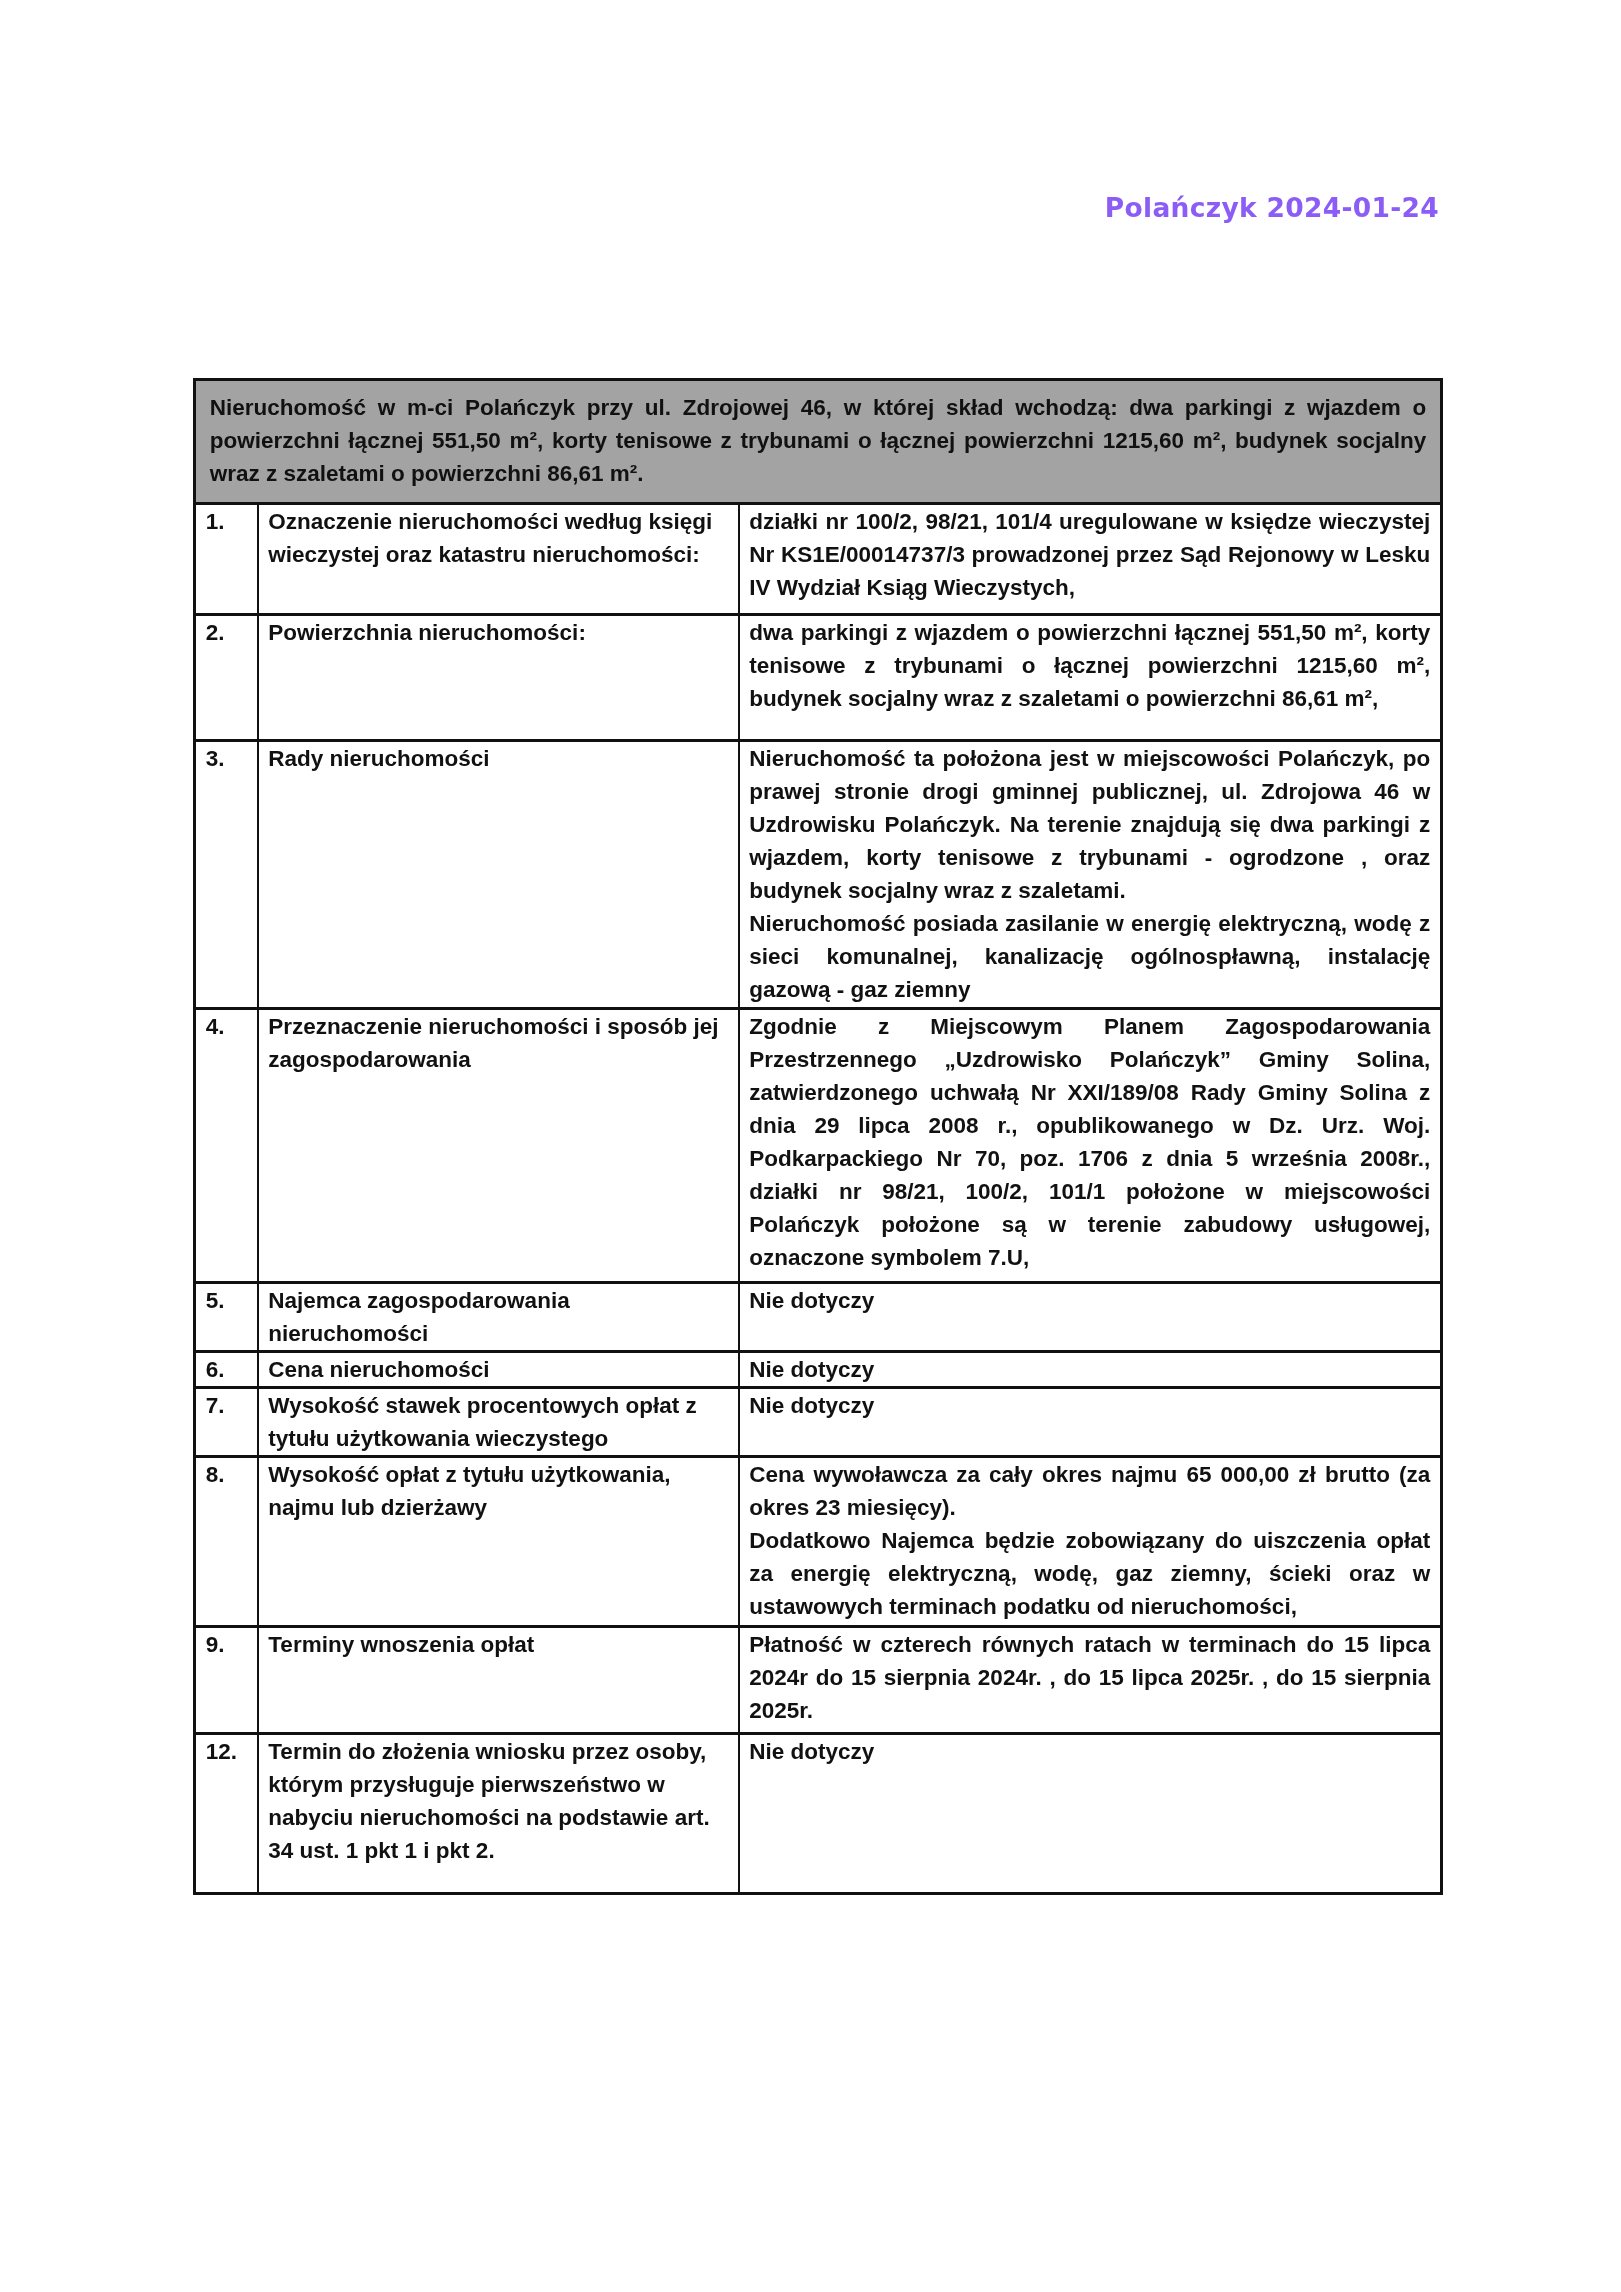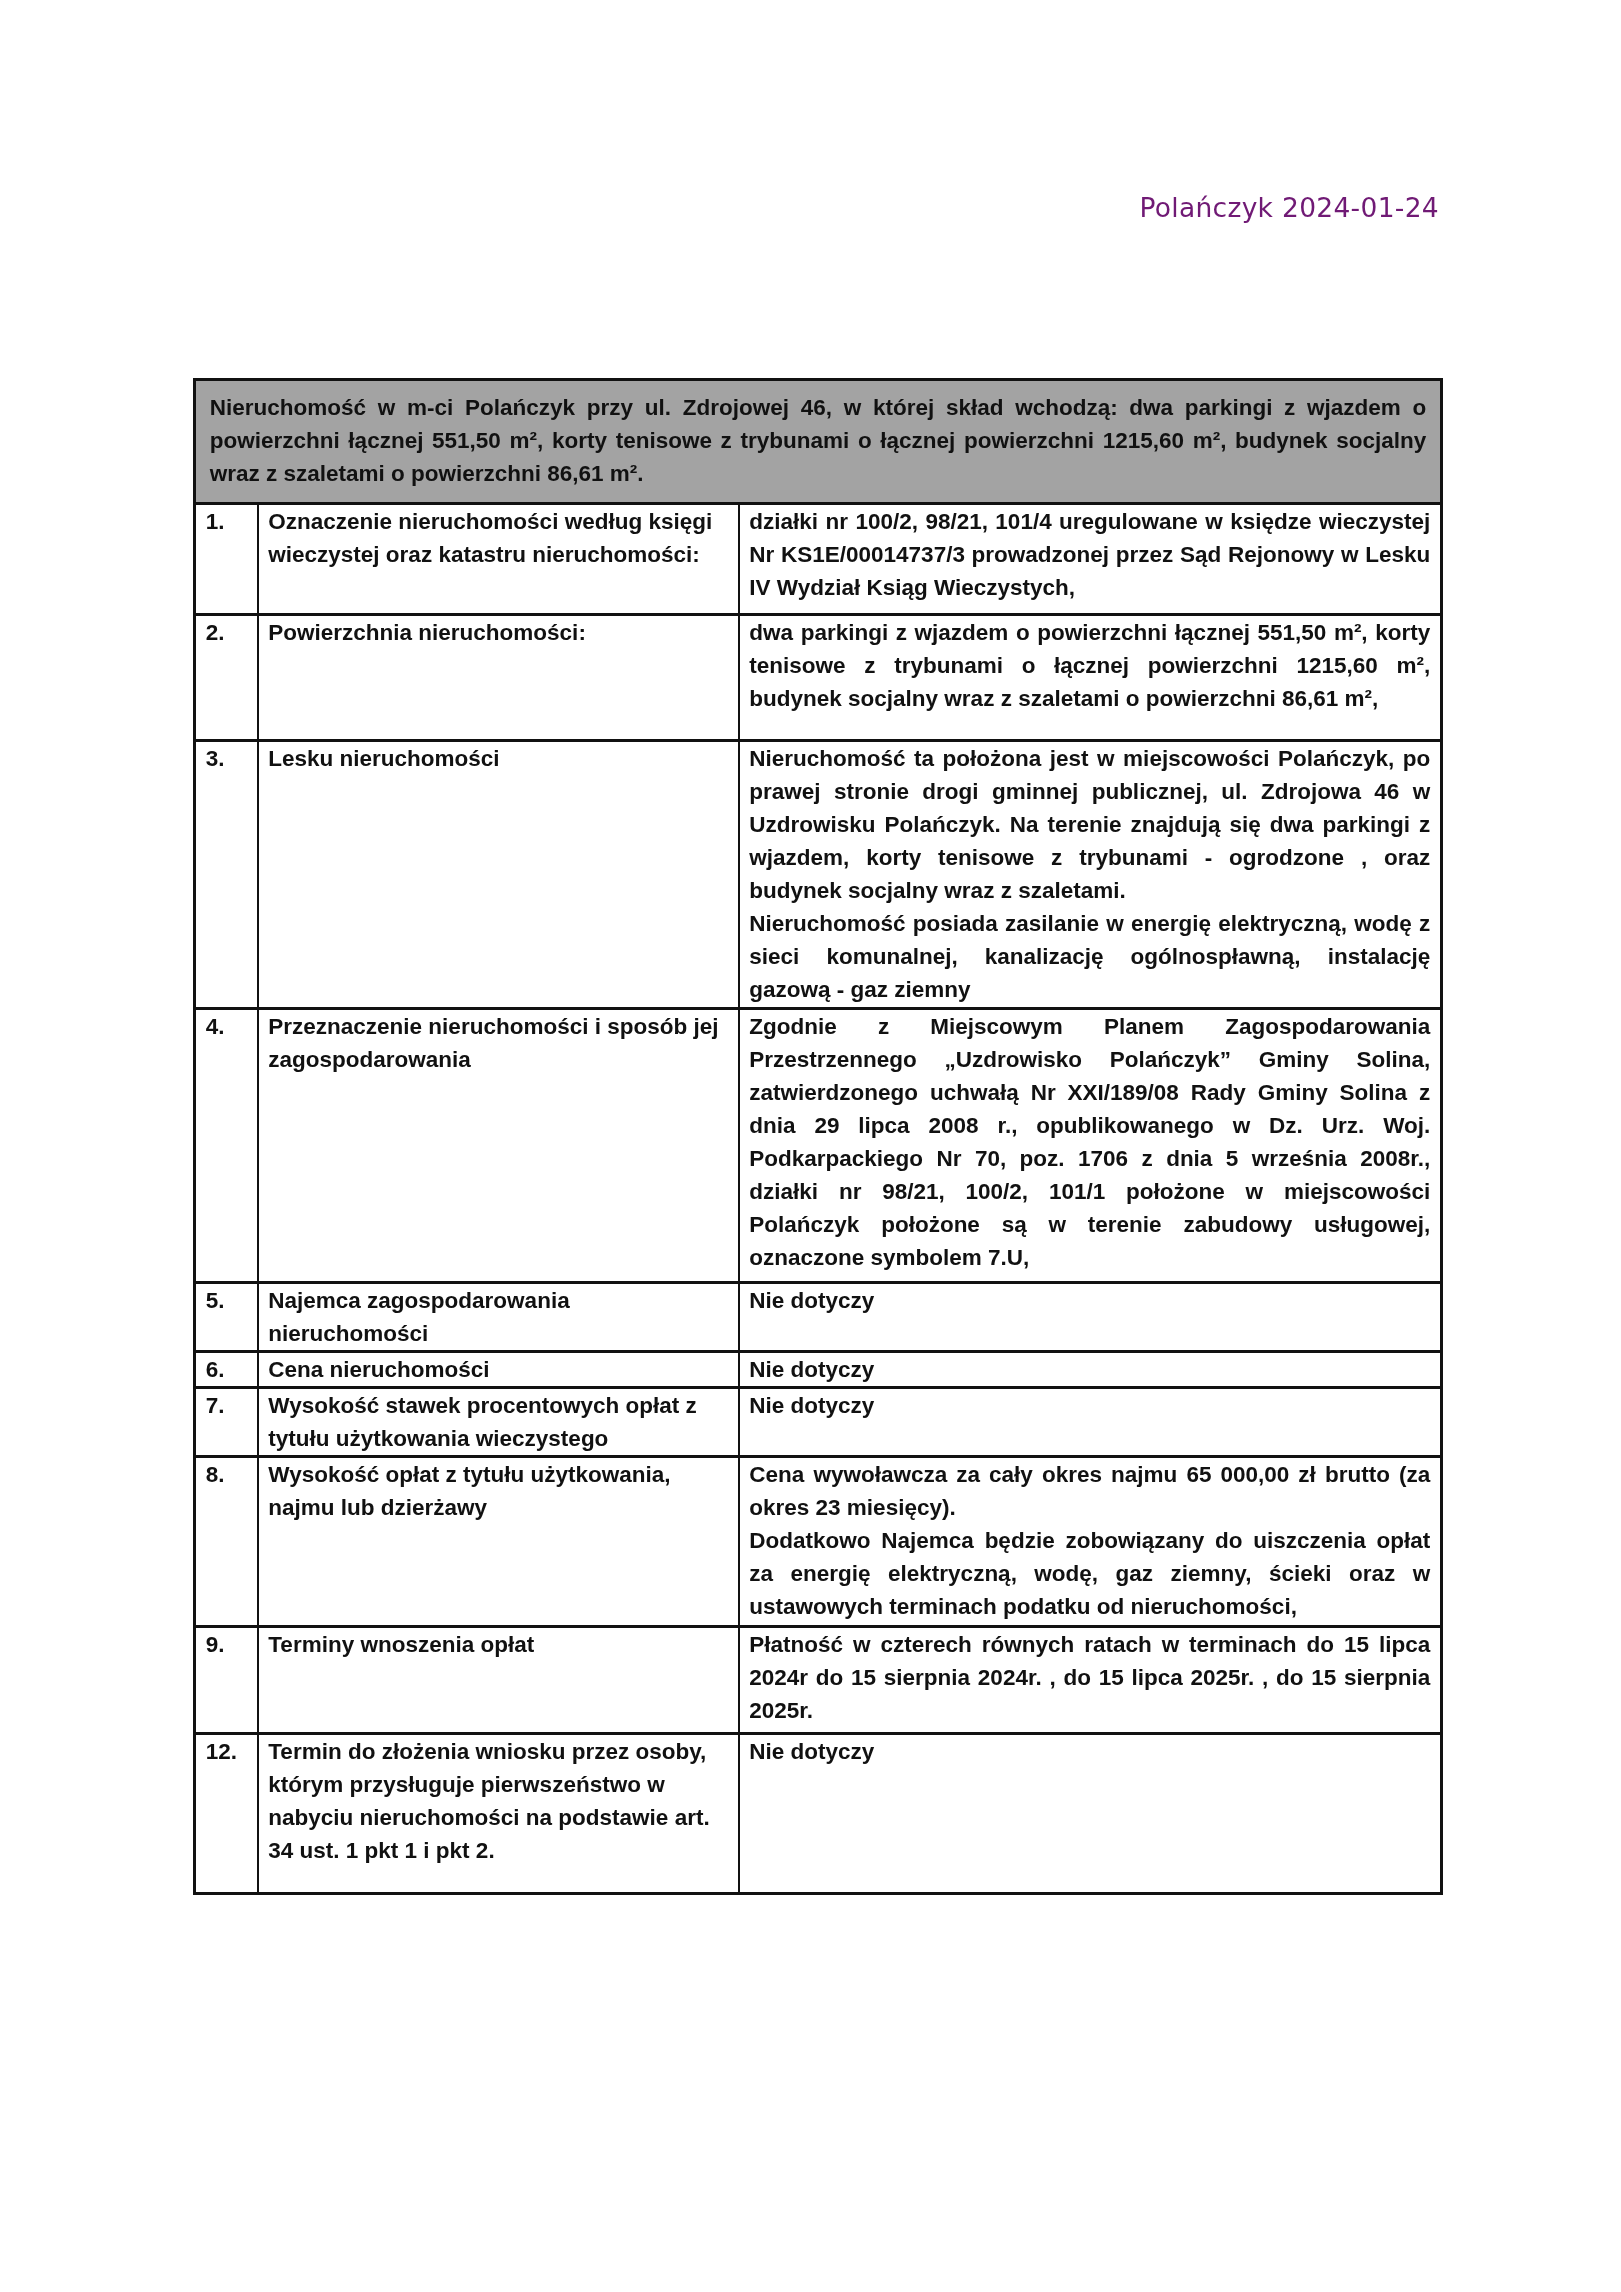--- a/index.html
+++ b/index.html
@@ -9,24 +9,24 @@
       position: relative;
       font-family: "Liberation Sans", sans-serif;
       color: #111111;
       overflow: hidden;
     }
     .doc-title {
       position: absolute;
       top: 192px;
       right: 182px;
       font-family: "DejaVu Sans", sans-serif;
-      font-weight: normal;
+      font-weight: bold;
       font-size: 26.5px;
       letter-spacing: 0.3px;
-      color: #701a75;
+      color: #8b5cf6;
     }
     table.info {
       position: absolute;
       left: 193px;
       top: 378px;
       width: 1247px;
       border-collapse: collapse;
       table-layout: fixed;
       border: 3.9px solid #111;
     }
@@ -82,21 +82,21 @@
     </tr>
 
     <tr style="height:126px">
       <td class="num">2.</td>
       <td class="label">Powierzchnia nieruchomości:</td>
       <td class="value">dwa parkingi z wjazdem o powierzchni łącznej 551,50 m², korty tenisowe z trybunami o łącznej powierzchni 1215,60 m², budynek socjalny wraz z szaletami o powierzchni 86,61 m²,</td>
     </tr>
 
     <tr style="height:268px">
       <td class="num">3.</td>
-      <td class="label">Lesku nieruchomości</td>
+      <td class="label">Rady nieruchomości</td>
       <td class="value">
         <span class="line nojust">Nieruchomość ta położona jest w miejscowości Polańczyk, po prawej stronie drogi gminnej publicznej, ul. Zdrojowa 46 w Uzdrowisku Polańczyk. Na terenie znajdują się dwa parkingi z wjazdem, korty tenisowe z trybunami - ogrodzone , oraz budynek socjalny wraz z szaletami.</span>
         <span class="line nojust">Nieruchomość posiada zasilanie w energię elektryczną, wodę z sieci komunalnej, kanalizację ogólnospławną, instalację gazową - gaz ziemny</span>
       </td>
     </tr>
 
     <tr style="height:274px">
       <td class="num">4.</td>
       <td class="label">Przeznaczenie nieruchomości i sposób jej zagospodarowania</td>
       <td class="value">Zgodnie z Miejscowym Planem Zagospodarowania Przestrzennego „Uzdrowisko Polańczyk” Gminy Solina, zatwierdzonego uchwałą Nr XXI/189/08 Rady Gminy Solina z dnia 29 lipca 2008 r., opublikowanego w Dz. Urz. Woj. Podkarpackiego Nr 70, poz. 1706 z dnia 5 września 2008r., działki nr 98/21, 100/2, 101/1 położone w miejscowości Polańczyk położone są w terenie zabudowy usługowej, oznaczone symbolem 7.U,</td>

